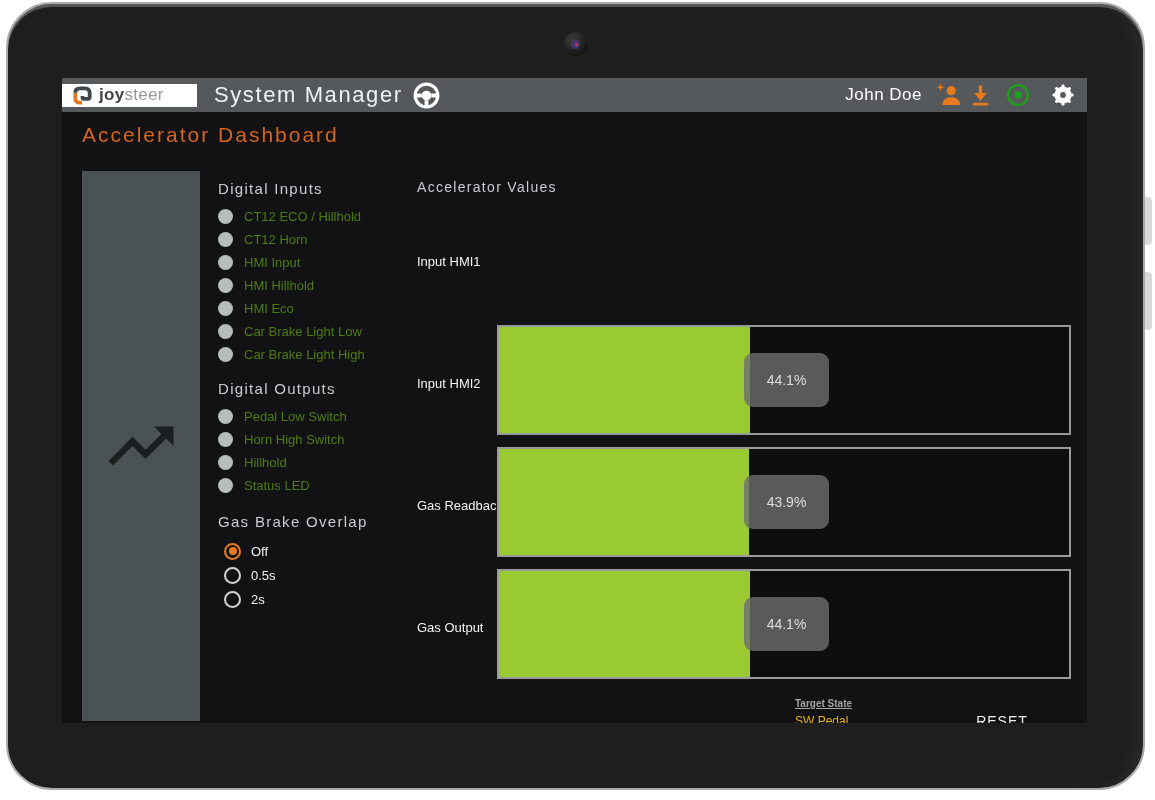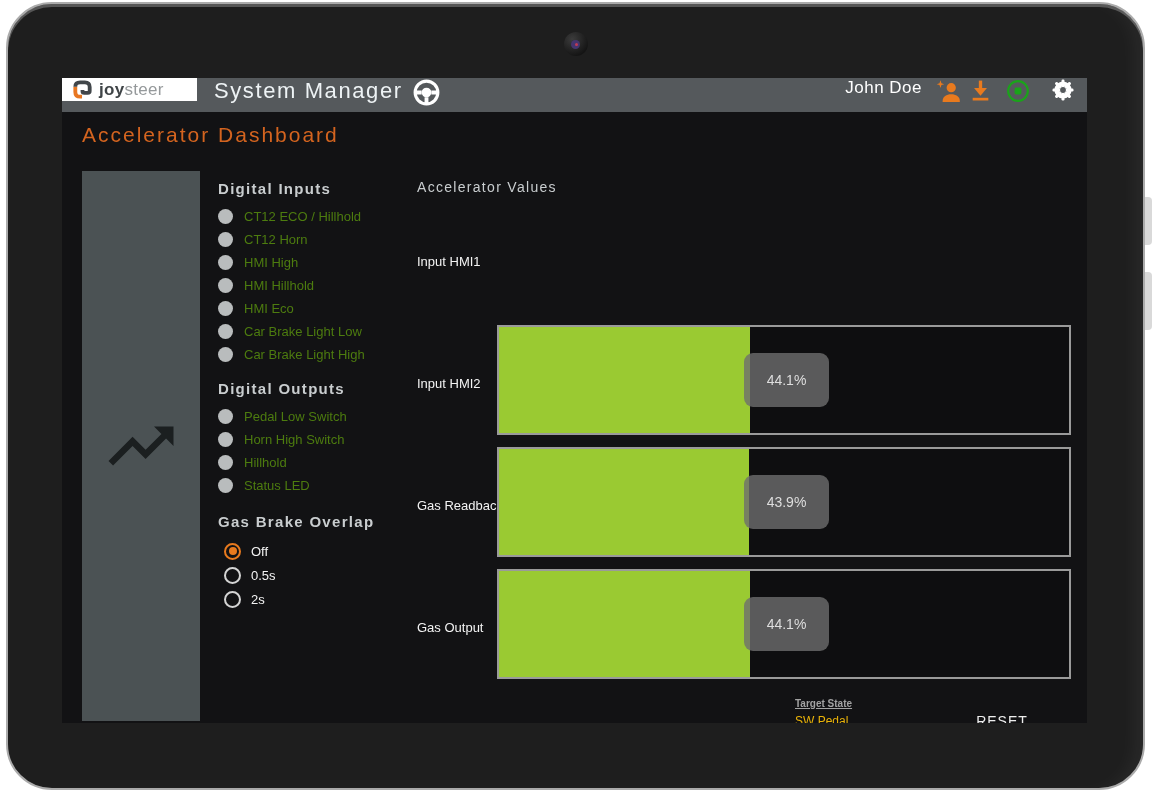--- a/index.html
+++ b/index.html
@@ -16,41 +16,41 @@
     background:#1e1e1e;border:2px solid #ababab;border-radius:46px;z-index:1;
     box-shadow:inset -16px 0 22px -12px rgba(255,255,255,0.07), inset 0 3px 0 rgba(255,255,255,0.25);
   }
   .camera{position:absolute;top:28px;left:50%;transform:translateX(-50%);width:24px;height:24px;border-radius:50%;
     background:radial-gradient(circle at 35% 30%,#3c3c3c,#141414 75%);}
   .camera .lens{position:absolute;left:7px;top:8px;width:9px;height:9px;border-radius:50%;background:#45356e;}
   .camera .glint{position:absolute;left:11px;top:11px;width:3px;height:3px;border-radius:50%;background:#c03a55;}
   
   .screen{position:absolute;left:54px;top:74px;width:1025px;height:645px;background:#121214;overflow:hidden;}
   
-  .appbar{height:34px;display:flex;align-items:flex-start;background:#55595c;}
+  .appbar{height:34px;display:flex;align-items:center;background:#55595c;}
   .logo-box{width:135px;flex:0 0 auto;background:#ffffff;display:flex;align-items:center;padding:0 9px;box-sizing:border-box;cursor:pointer;}
   .logo-box svg{margin-right:5px;flex:0 0 auto;}
   .joy{font-weight:700;color:#3f4447;font-size:17px;letter-spacing:.3px;}
   .steer{color:#95999b;font-size:17px;letter-spacing:.3px;}
   .app-title{color:#eef3f5;font-size:22px;letter-spacing:1.6px;margin-left:17px;display:flex;align-items:center;white-space:nowrap;}
   .wheel{display:flex;align-items:center;margin-left:9px;}
   .abar-spacer{flex:1;}
   .user-name{color:#ffffff;font-size:17px;letter-spacing:.5px;display:flex;align-items:center;margin-right:12px;white-space:nowrap;}
   .abar-btn{display:flex;align-items:center;justify-content:center;cursor:pointer;}
   .abar-btn.person{margin-right:6px;}
   .abar-btn.download{margin-right:12px;}
   .abar-btn.status{margin-right:20px;}
   .abar-btn.gear{margin-right:12px;}
   
   .page-title{position:absolute;left:20px;top:45px;font-size:21px;letter-spacing:2px;color:#d4641f;font-weight:500;white-space:nowrap;}
   
   .rail{position:absolute;left:20px;top:93px;width:118px;height:550px;background:#4b5254;display:flex;align-items:center;justify-content:center;cursor:pointer;}
   
   .left-panel{position:absolute;left:156px;top:95px;width:196px;}
-  .sec-title{font-size:15px;letter-spacing:1.3px;color:#c9cdcf;font-weight:700;white-space:nowrap;}
+  .sec-title{font-size:15px;letter-spacing:1.3px;color:#c9cdcf;font-weight:400;white-space:nowrap;}
   .sec-title.t1{margin:7px 0 8px 0;}
   .sec-title.t2{margin:14px 0 8px 0;}
   .sec-title.t3{margin:16px 0 9px 0;}
   .io-row{display:flex;align-items:center;height:23px;}
   .led{width:15px;height:15px;border-radius:50%;background:#b9bcbd;flex:0 0 auto;}
   .io-label{margin-left:11px;font-size:13px;color:#4d7c0f;font-weight:500;white-space:nowrap;}
   .radio-row{display:flex;align-items:center;height:24px;margin-left:6px;cursor:pointer;}
   .radio{position:relative;width:13px;height:13px;border:2px solid #d4d4d4;border-radius:50%;flex:0 0 auto;}
   .radio.on{border-color:#e87a1e;}
   .radio.on::after{content:"";position:absolute;left:2.5px;top:2.5px;width:8px;height:8px;border-radius:50%;background:#e87a1e;}
@@ -152,21 +152,21 @@
       <div class="io-row">
         <span class="led"></span>
         <span class="io-label">CT12 ECO / Hillhold</span>
       </div>
       <div class="io-row">
         <span class="led"></span>
         <span class="io-label">CT12 Horn</span>
       </div>
       <div class="io-row">
         <span class="led"></span>
-        <span class="io-label">HMI High</span>
+        <span class="io-label">HMI Input</span>
       </div>
       <div class="io-row">
         <span class="led"></span>
         <span class="io-label">HMI Hillhold</span>
       </div>
       <div class="io-row">
         <span class="led"></span>
         <span class="io-label">HMI Eco</span>
       </div>
       <div class="io-row">

